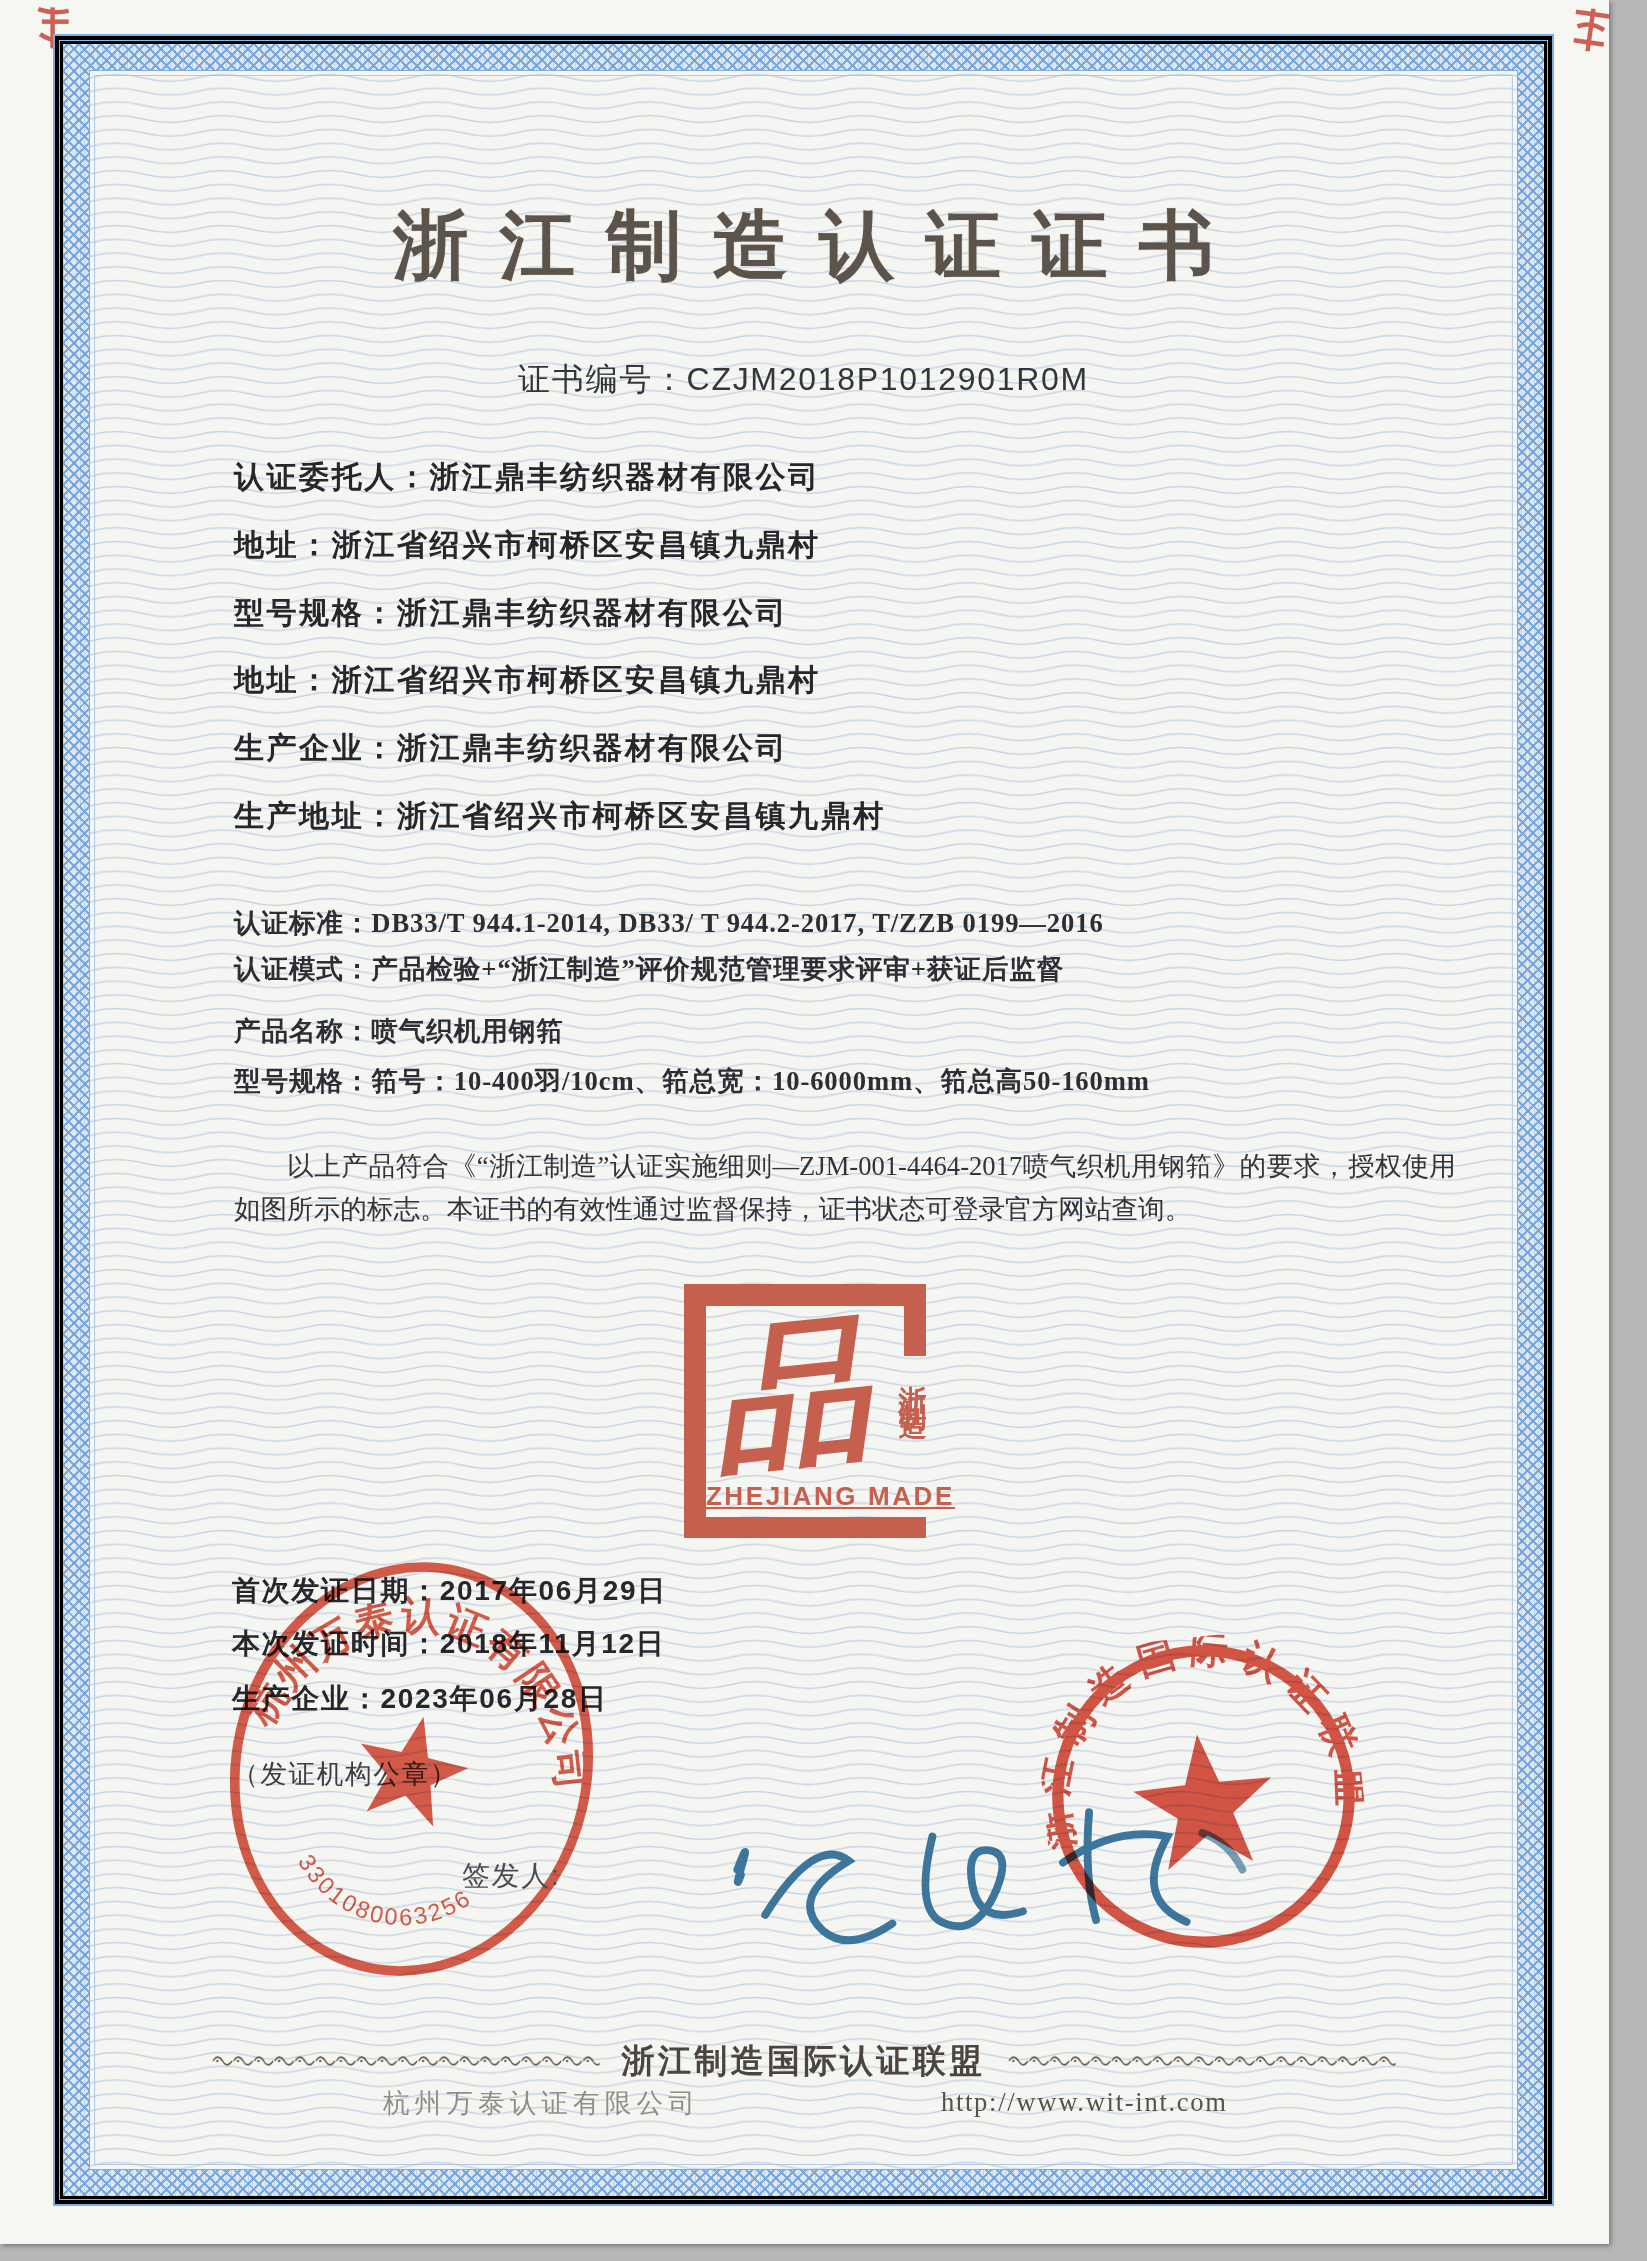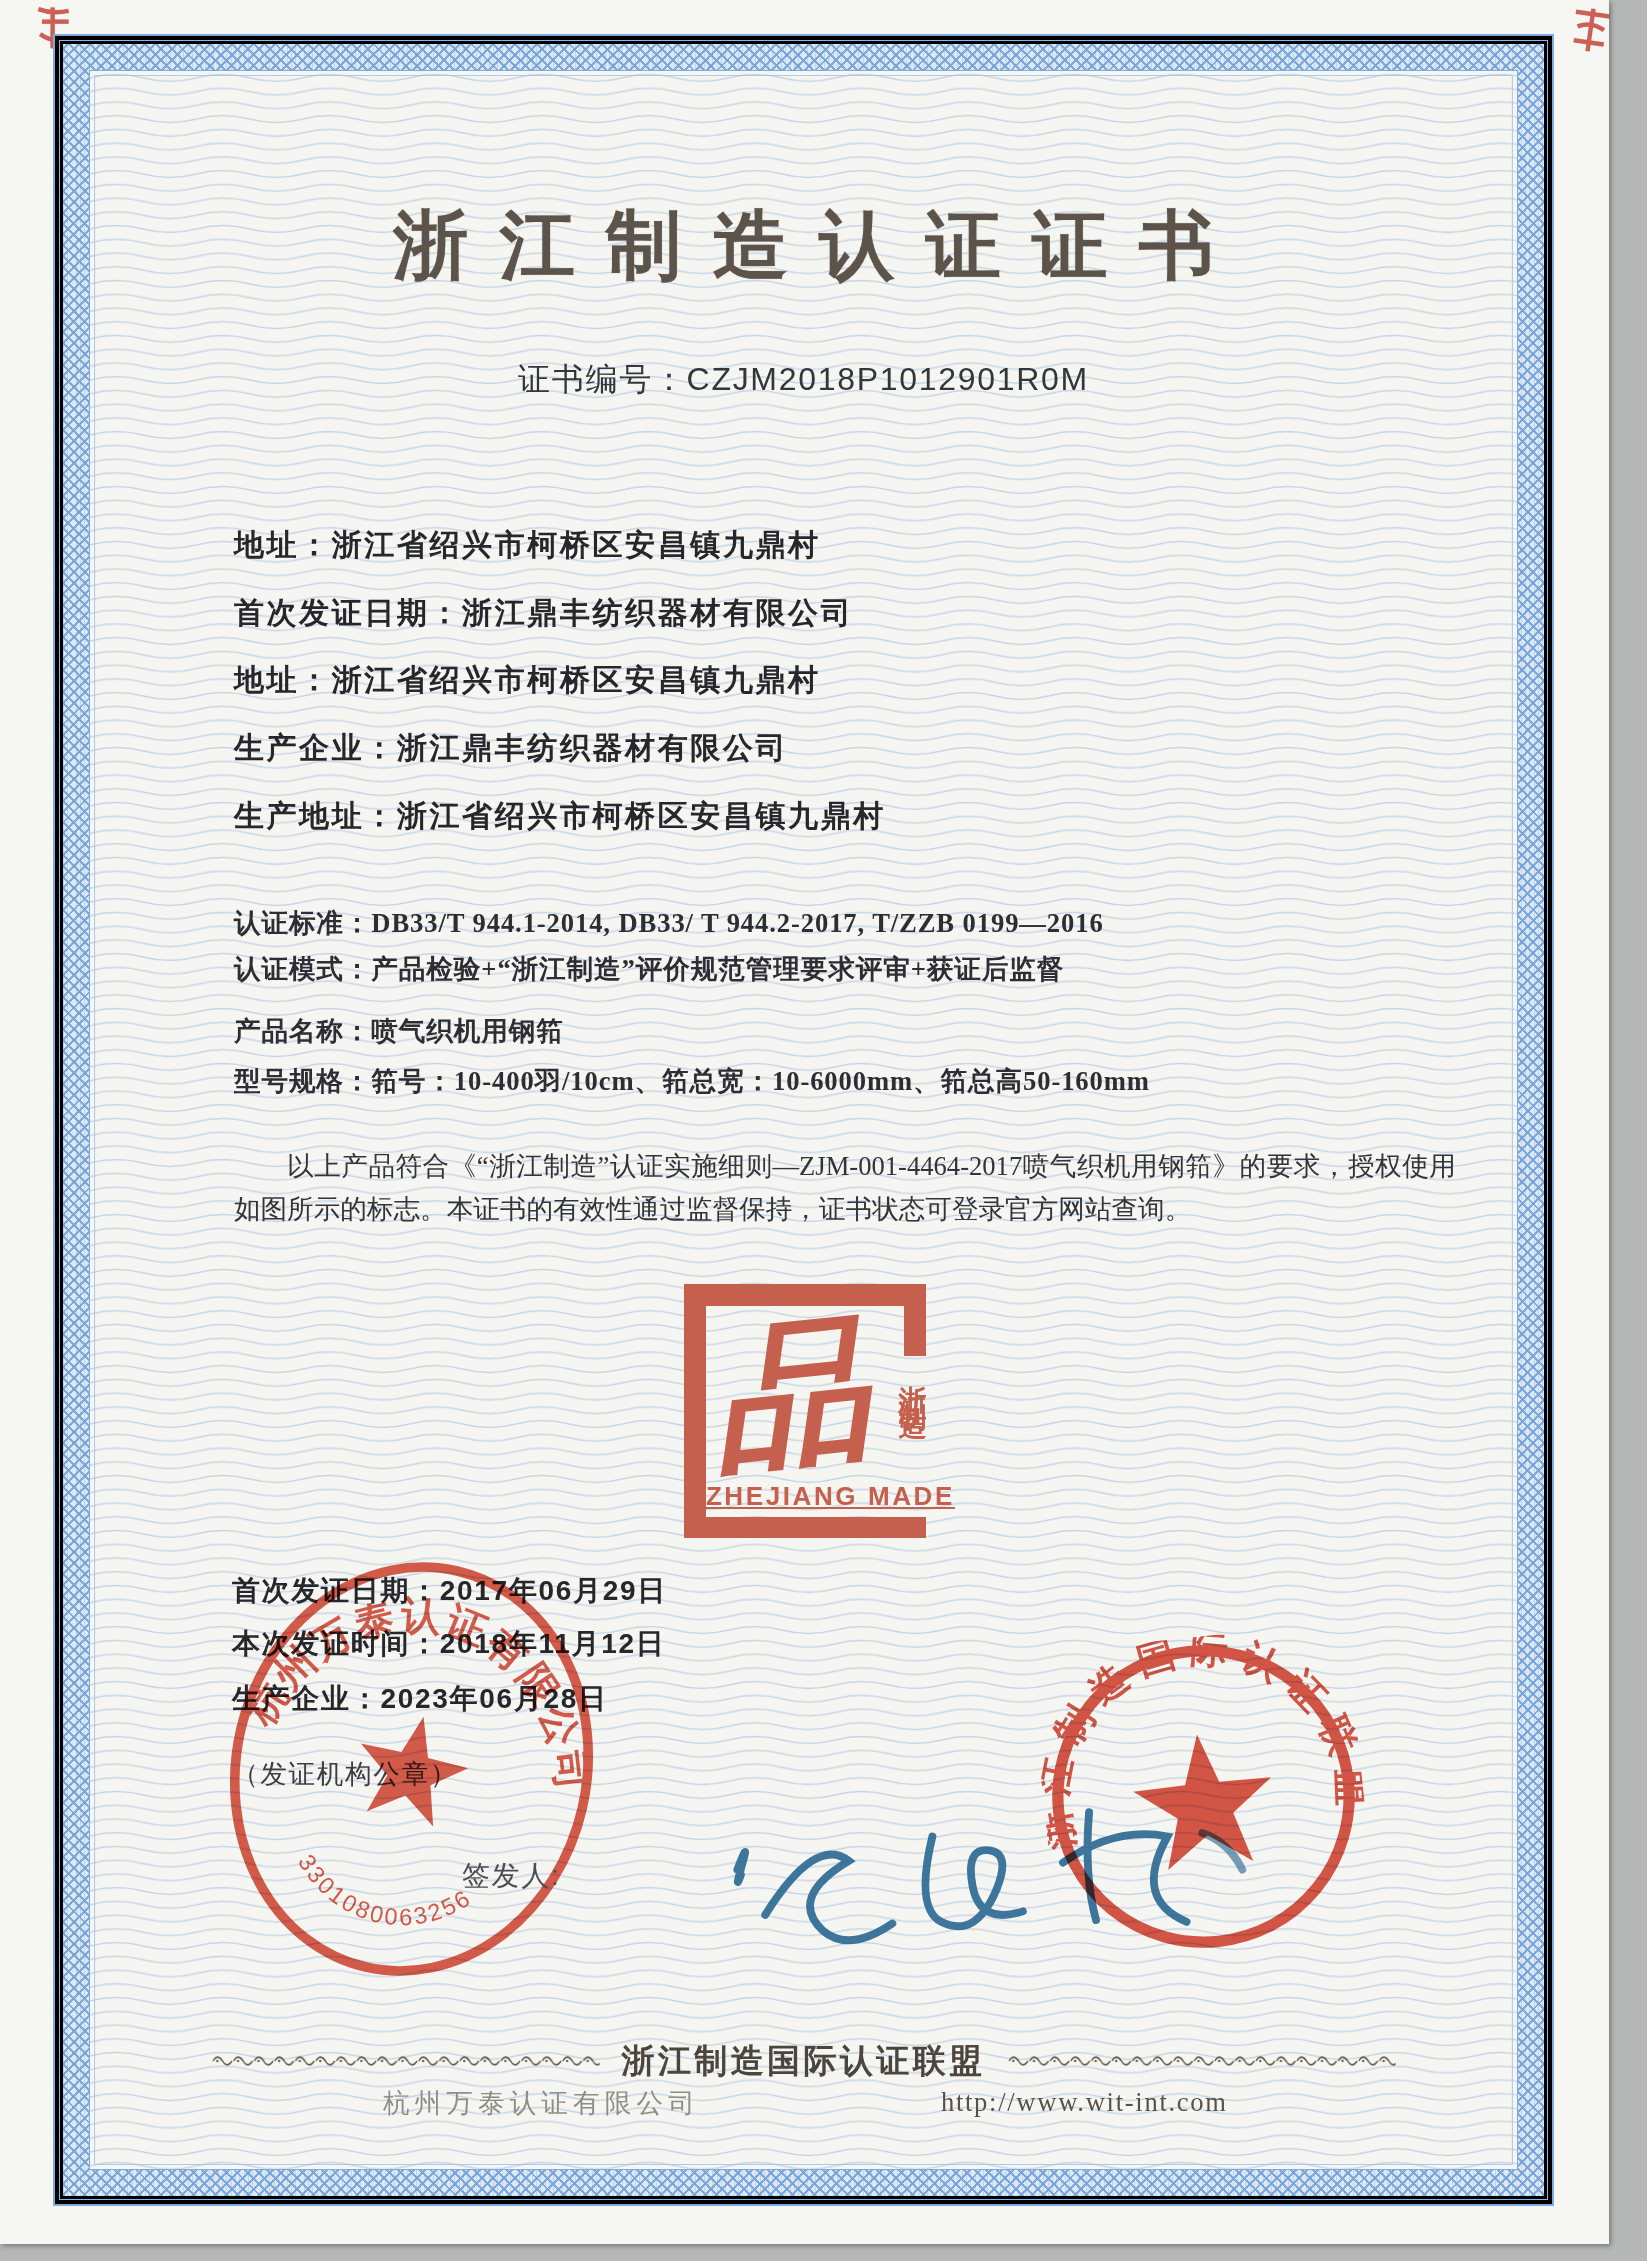--- a/index.html
+++ b/index.html
@@ -153,22 +153,23 @@
           <svg class="waves" preserveAspectRatio="none" viewBox="0 0 1662 2444" width="1426" height="2097">
             <rect width="100%" height="100%" fill="url(#wavepat)"></rect>
           </svg>
 
           <div class="abs title cjk">浙江制造认证证书</div>
 
           <div class="abs certno">
             <span>证书编号：</span><span>CZJM2018P1012901R0M</span>
           </div>
 
+          <div class="abs info-line" style="top:386px">认证委托人：浙江鼎丰纺织器材有限公司</div>
           <div class="abs info-line" style="top:454px">地址：浙江省绍兴市柯桥区安昌镇九鼎村</div>
-          <div class="abs info-line" style="top:522px">首次发证日期：浙江鼎丰纺织器材有限公司</div>
+          <div class="abs info-line" style="top:522px">型号规格：浙江鼎丰纺织器材有限公司</div>
           <div class="abs info-line" style="top:589px">地址：浙江省绍兴市柯桥区安昌镇九鼎村</div>
           <div class="abs info-line" style="top:657px">生产企业：浙江鼎丰纺织器材有限公司</div>
           <div class="abs info-line" style="top:725px">生产地址：浙江省绍兴市柯桥区安昌镇九鼎村</div>
 
           <div class="abs spec-line" style="top:834px">认证标准：DB33/T 944.1-2014, DB33/ T 944.2-2017, T/ZZB 0199—2016</div>
           <div class="abs spec-line" style="top:880px">认证模式：产品检验+“浙江制造”评价规范管理要求评审+获证后监督</div>
           <div class="abs spec-line" style="top:942px">产品名称：喷气织机用钢筘</div>
           <div class="abs spec-line" style="top:992px">型号规格：筘号：10-400羽/10cm、筘总宽：10-6000mm、筘总高50-160mm</div>
 
           <div class="abs para">以上产品符合《“浙江制造”认证实施细则—ZJM-001-4464-2017喷气织机用钢筘》的要求，授权使用如图所示的标志。本证书的有效性通过监督保持，证书状态可登录官方网站查询。</div>

